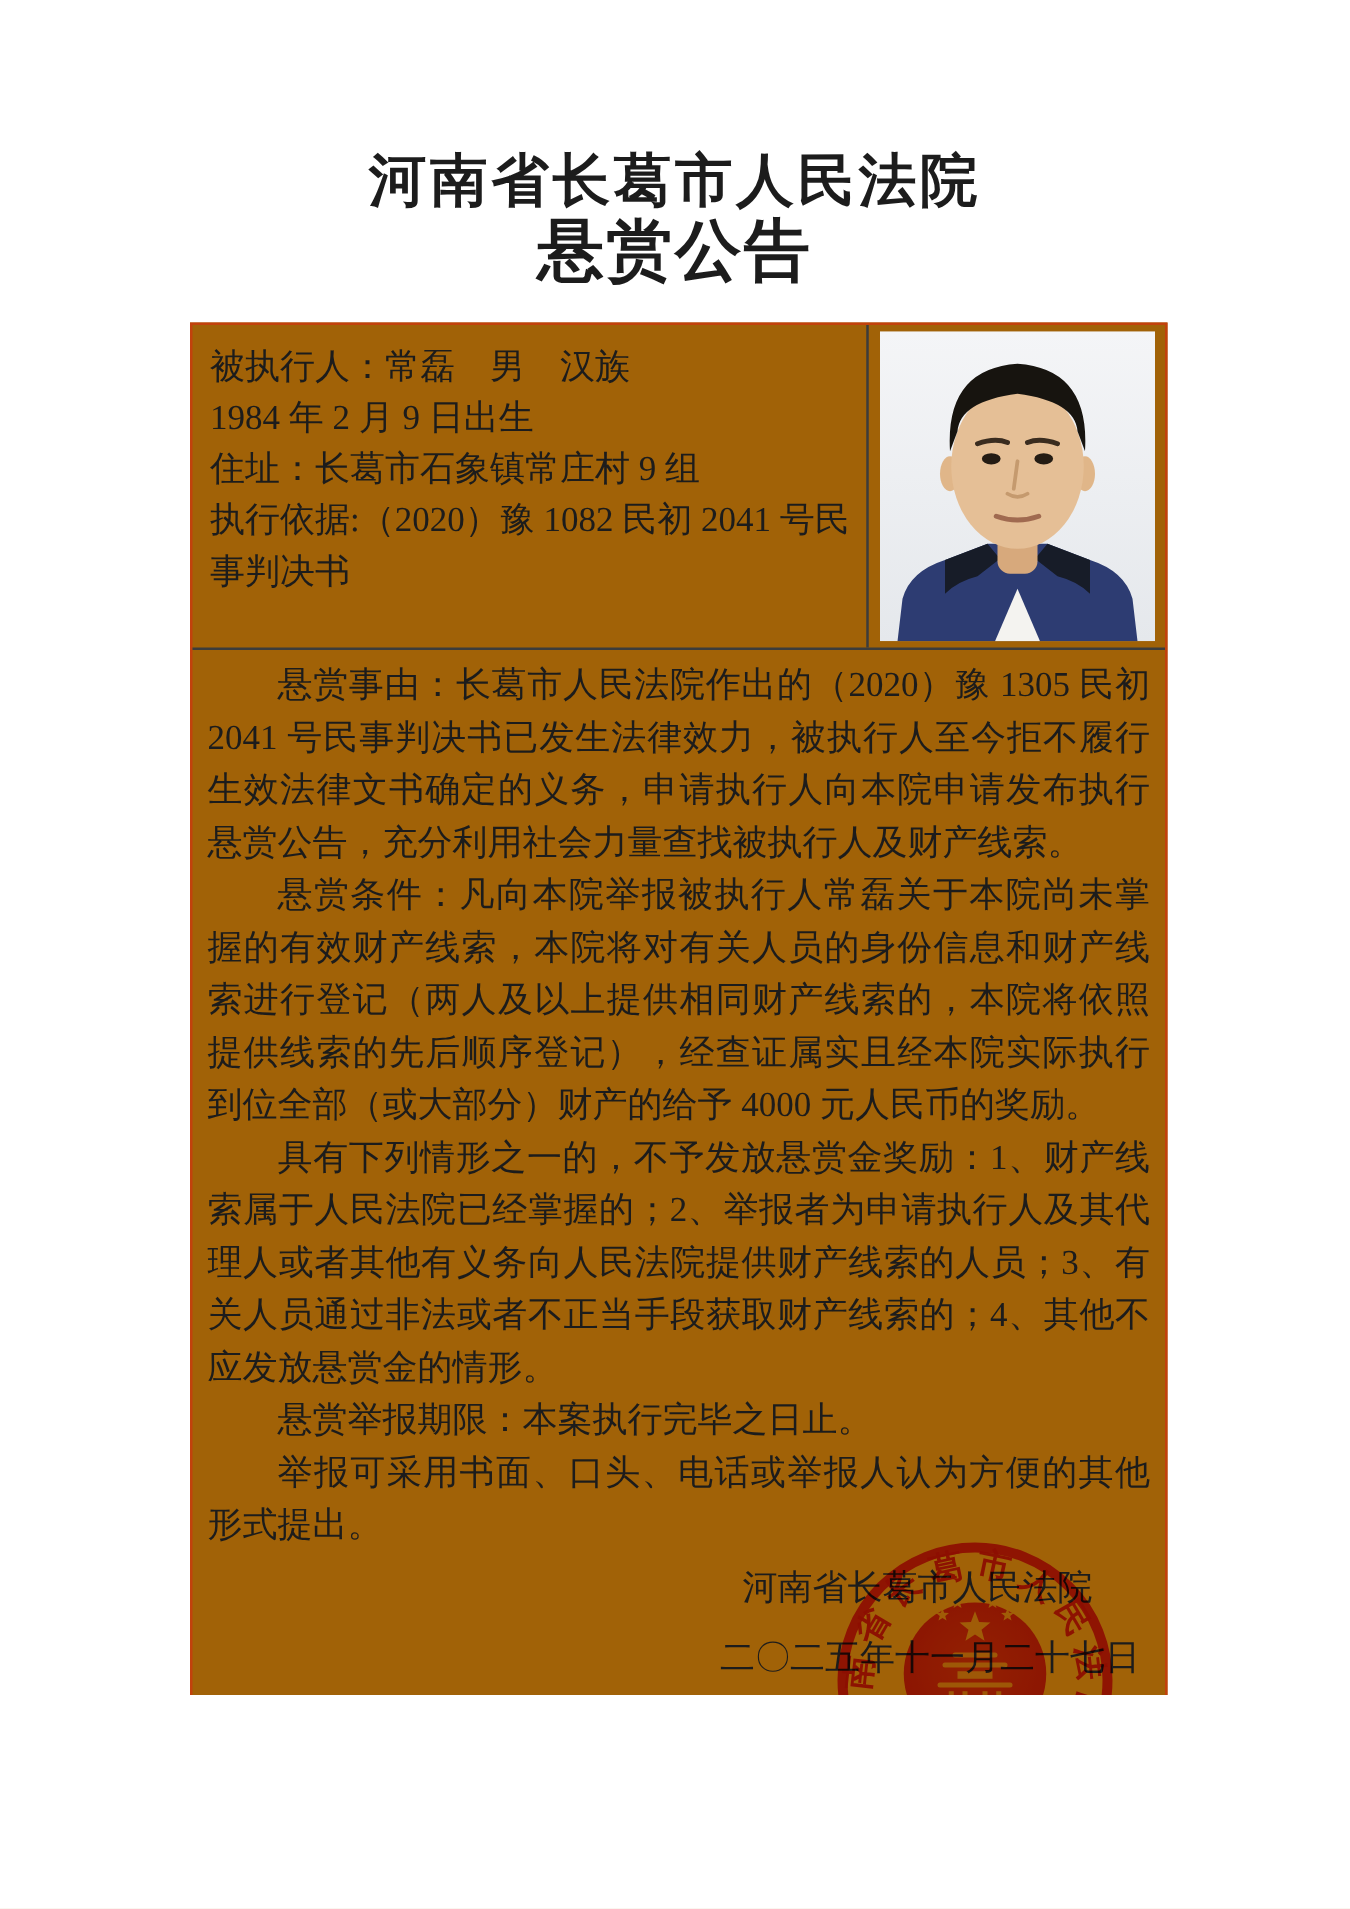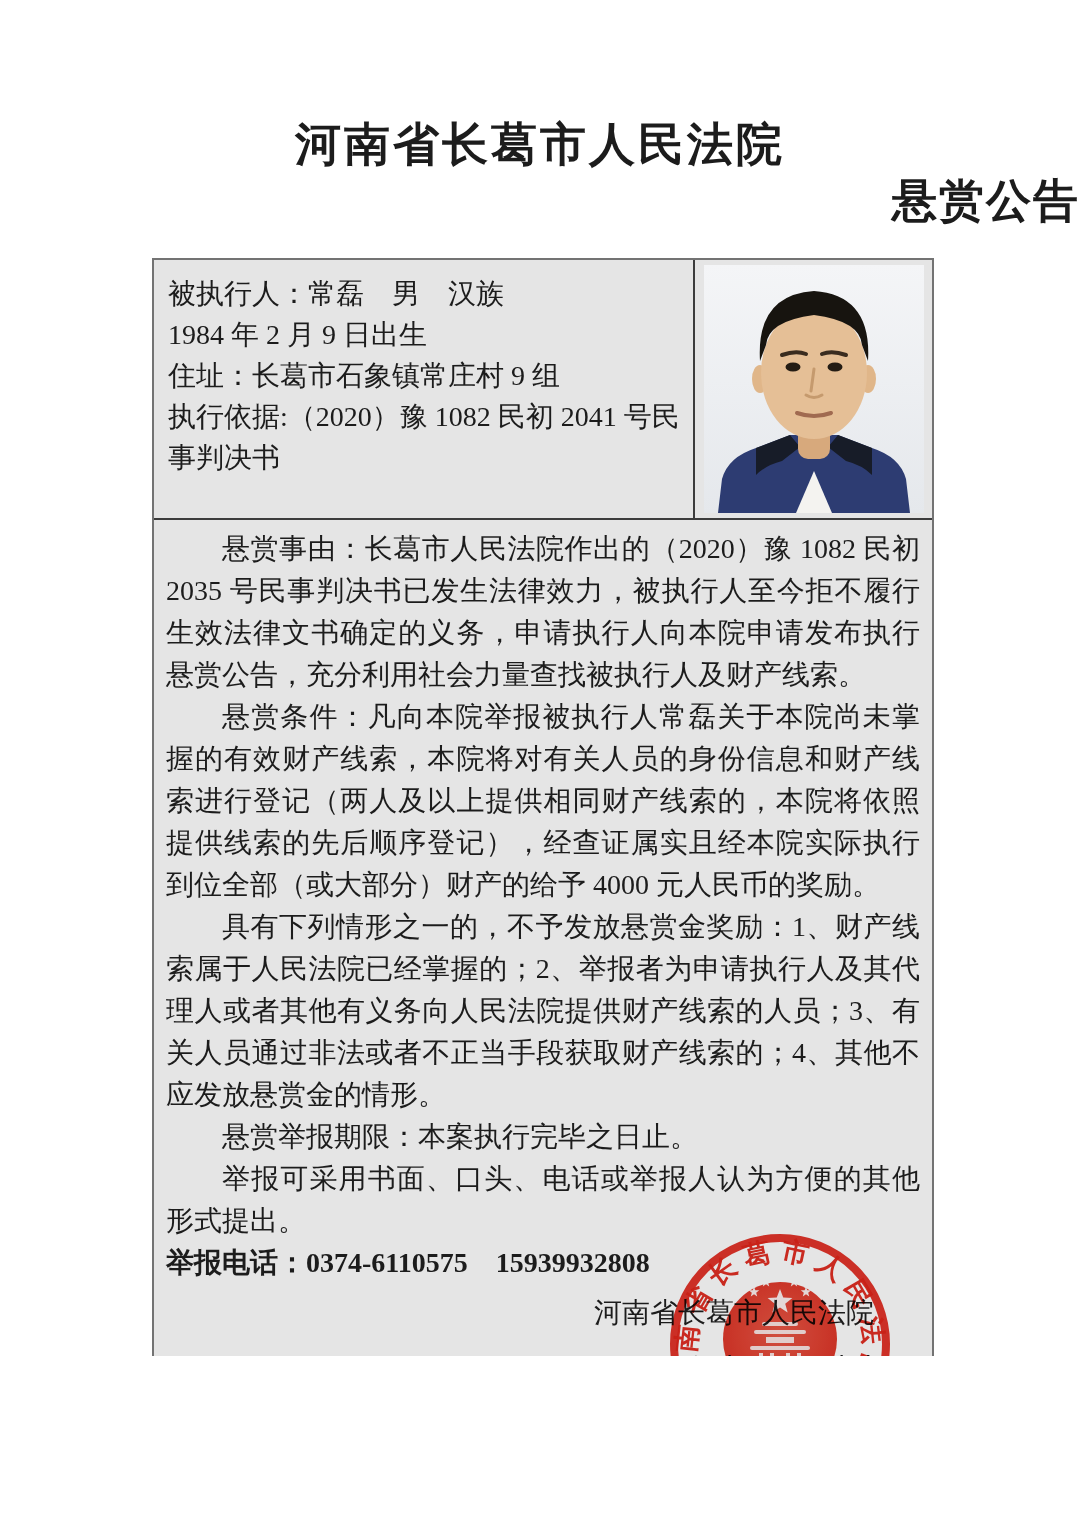--- a/index.html
+++ b/index.html
@@ -6,27 +6,27 @@
   .page {
     position:relative;
     width:1080px; height:1356px;
     background:#ffffff;
     font-family:"Liberation Serif","DejaVu Serif",serif;
     color:#1c1c1c;
     overflow:hidden;
   }
   .title-block { position:absolute; top:116px; left:0; width:100%; text-align:center; font-weight:bold; }
   .title-line1 { font-size:46px; line-height:58px; letter-spacing:3px; }
-  .title-line2 { font-size:45px; line-height:54px; letter-spacing:2px;text-align:right; }
+  .title-line2 { font-size:53px; line-height:54px; letter-spacing:2px; }
 
   .notice-table {
     position:absolute; left:152px; top:258px;
     width:782px; height:1205px;
-    border:2px solid #737373; box-sizing:border-box;
-    display:flex; flex-direction:column; background:#e5e5e5;
+    border:2px solid #c2410c; box-sizing:border-box;
+    display:flex; flex-direction:column; background:#a16207;
   }
   .row-info { display:flex; height:260px; box-sizing:border-box; border-bottom:2px solid #3c3c3c; }
   .cell-info {
     width:541px; box-sizing:border-box;
     border-right:2px solid #3c3c3c;
     padding:13px 10px 0 14px;
     font-size:28px; line-height:41px;
     white-space:normal;
   }
   .cell-photo { flex:1; display:flex; align-items:center; justify-content:center; overflow:hidden; }
@@ -101,26 +101,25 @@
           <ellipse cx="131" cy="102" rx="7.5" ry="4.5" fill="#241c14"></ellipse>
 
           <path d="M 110 104 L 107 126 M 102 130 Q 110 135 118 130" stroke="#c59a6e" stroke-width="3" fill="none" stroke-linecap="round"></path>
 
           <path d="M 93 148 Q 110 154 127 148" stroke="#a06a50" stroke-width="4" fill="none" stroke-linecap="round"></path>
         </svg>
       </div>
     </div>
 
     <div class="row-body">
-      <p class="para">悬赏事由：长葛市人民法院作出的（2020）豫 1082 民初 2035 号民事判决书已发生法律效力，被执行人至今拒不履行生效法律文书确定的义务，申请执行人向本院申请发布执行悬赏公告，充分利用社会力量查找被执行人及财产线索。</p>
+      <p class="para">悬赏事由：长葛市人民法院作出的（2020）豫 1305 民初 2041 号民事判决书已发生法律效力，被执行人至今拒不履行生效法律文书确定的义务，申请执行人向本院申请发布执行悬赏公告，充分利用社会力量查找被执行人及财产线索。</p>
       <p class="para">悬赏条件：凡向本院举报被执行人常磊关于本院尚未掌握的有效财产线索，本院将对有关人员的身份信息和财产线索进行登记（两人及以上提供相同财产线索的，本院将依照提供线索的先后顺序登记），经查证属实且经本院实际执行到位全部（或大部分）财产的给予 4000 元人民币的奖励。</p>
       <p class="para">具有下列情形之一的，不予发放悬赏金奖励：1、财产线索属于人民法院已经掌握的；2、举报者为申请执行人及其代理人或者其他有义务向人民法院提供财产线索的人员；3、有关人员通过非法或者不正当手段获取财产线索的；4、其他不应发放悬赏金的情形。</p>
       <p class="para">悬赏举报期限：本案执行完毕之日止。</p>
       <p class="para">举报可采用书面、口头、电话或举报人认为方便的其他形式提出。</p>
-      <p class="phone-line"><span>举报电话：</span><span>0374-6110575　15939932808</span></p>
       <div class="sig-court">河南省长葛市人民法院</div>
       <div class="sig-date">二〇二五年十一月二十七日</div>
     </div>
 
   </div>
 
   <div class="seal">
     <svg width="236" height="236" viewBox="0 0 236 236" xmlns="http://www.w3.org/2000/svg">
       <defs>
         <path id="sealArc" d="M 41.7 153.7 A 84 84 0 1 1 194.3 153.7" fill="none"></path>

